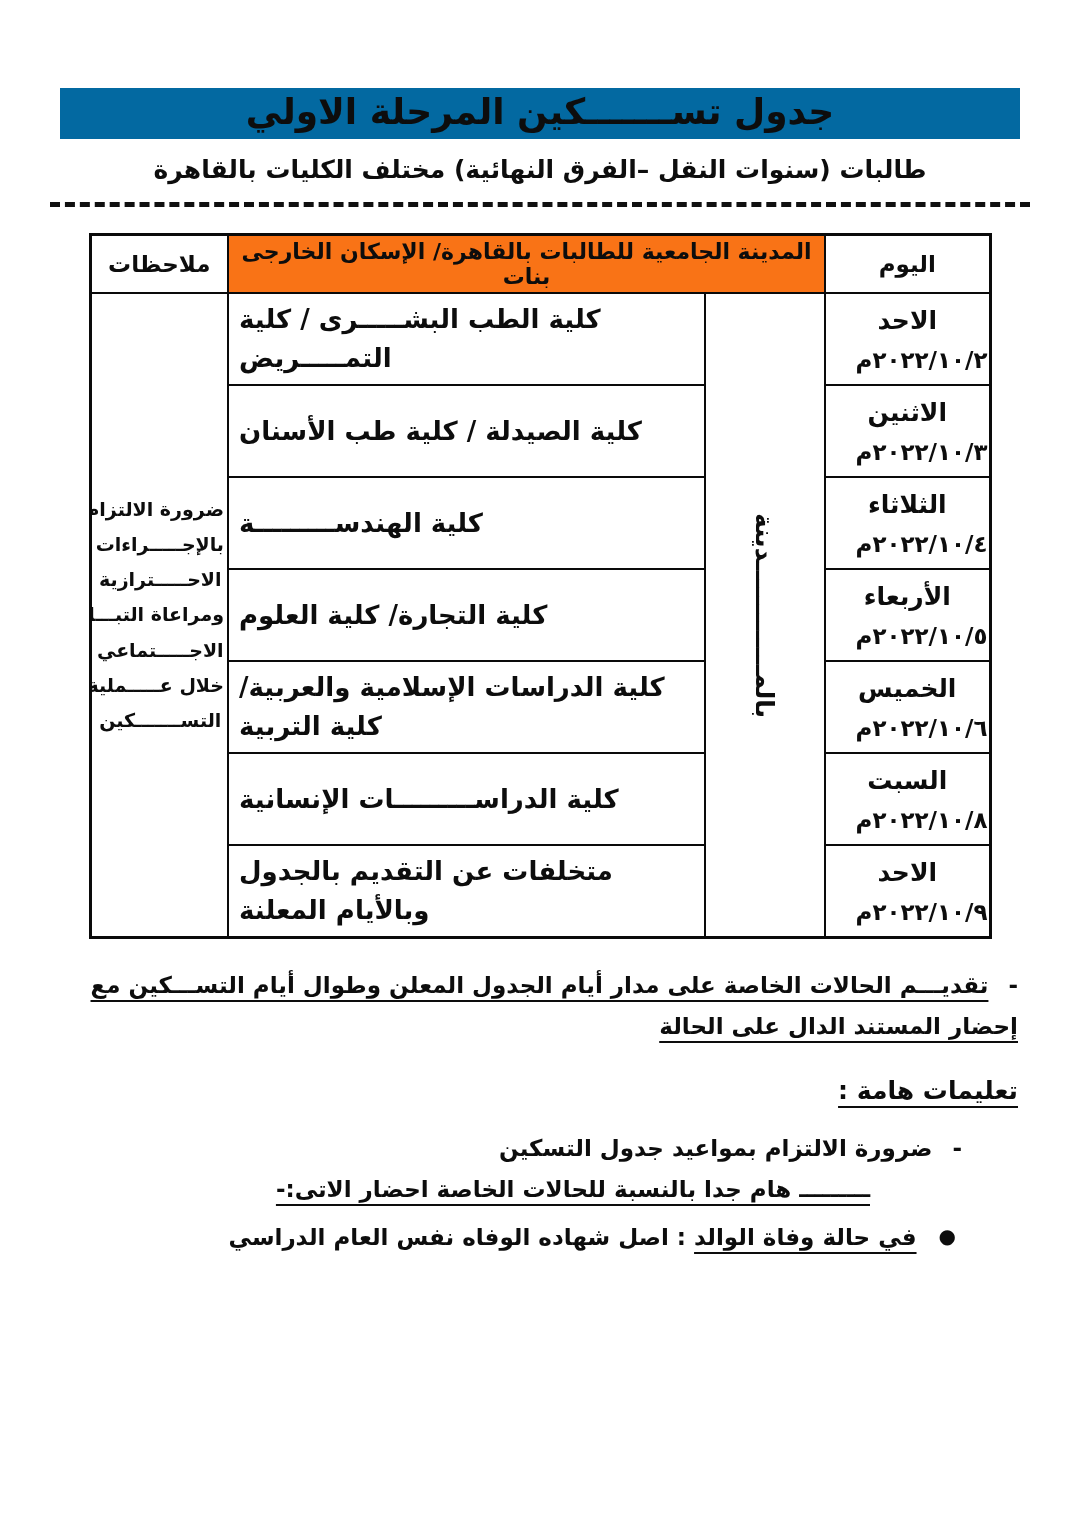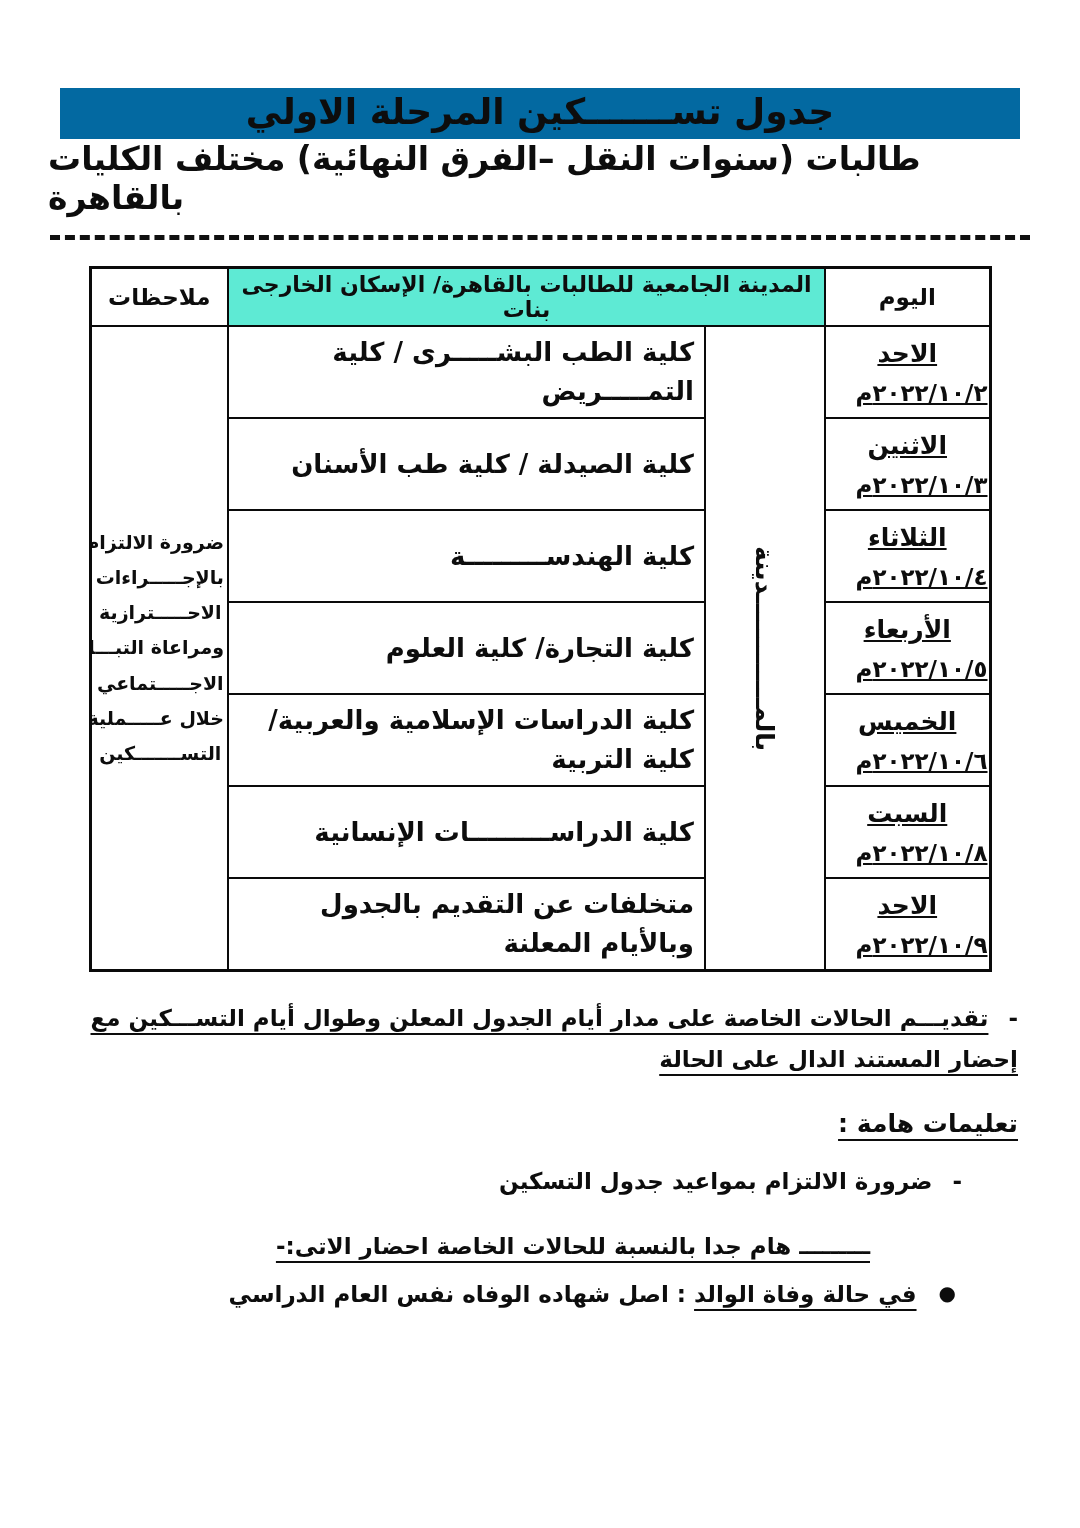--- a/index.html
+++ b/index.html
@@ -10,37 +10,37 @@
   }
   .page { padding:88px 48px 0 48px; }
 
   
   .title-bar {
     background:#0369a1; text-align:center;
     font-size:36px; font-weight:bold;
     padding:3px 0 7px; margin:0 12px;
   }
   .subtitle {
-    text-align:left; font-size:33px; font-weight:bold; margin-top:0;
+    text-align:center; font-size:25px; font-weight:bold; margin-top:16px;
   }
   .divider { border-top:5px dashed #101010; margin:18px 2px 26px 2px; }
 
   
   table.schedule {
     border-collapse:collapse; width:900px; margin:0 auto;
     table-layout:fixed; border:3px solid #0a0a0a;
   }
   .schedule th, .schedule td { border:2.5px solid #0a0a0a; overflow:hidden; }
   .schedule th { height:54px; font-size:23px; font-weight:bold; text-align:center; }
-  th.housing-h { background:#5eead4; font-size:22px; }
-  td.day-cell { height:88px; text-align:center; vertical-align:middle;text-decoration:underline; }
+  th.housing-h { background:#f97316; font-size:22px; }
+  td.day-cell { height:88px; text-align:center; vertical-align:middle; }
   .day-name { font-size:25px; font-weight:bold; line-height:1.25; }
   .day-date { font-size:23px; font-weight:bold; margin-top:10px;padding-left:32px; }
   td.fac-cell {
-    text-align:right; vertical-align:middle;
+    text-align:left; vertical-align:middle;
     font-size:26px; font-weight:bold; padding:0 10px; line-height:1.5;
   }
   td.vword-cell { vertical-align:middle; padding:0; }
   .vwrap { display:flex; align-items:center; justify-content:center; height:100%; }
   .vrot {
     transform:rotate(90deg); white-space:nowrap;
     font-size:25px; font-weight:bold;
   }
   td.notes-cell { vertical-align:middle; padding:6px 4px; }
   .note-line {
@@ -49,21 +49,21 @@
   }
 
   
   .footer { margin-top:26px; padding:0 14px; }
   .f-line { font-weight:bold; font-size:23px; margin-top:15px; line-height:1.8; }
   .dash { padding-left:12px; }
   .u { text-decoration:underline; text-underline-offset:7px; text-decoration-thickness:2px; }
   .f-title { font-size:25px; margin-top:20px; }
   .f-item { padding-right:56px; }
   .f-item-long { padding-right:140px; text-indent:-116px; margin-top:10px; }
-  .f-imp { padding-right:148px; margin-top:24px; }
+  .f-imp { padding-right:148px; margin-top:0; }
   .f-case { padding-right:62px; margin-top:6px; }
   .bullet { font-size:20px; padding-left:14px; vertical-align:2px; }
 </style>
 </head>
 <body>
 
 <div class="page">
 
   <div class="title-bar">جدول تســـــــكين المرحلة الاولي</div>
   <div class="subtitle">طالبات (سنوات النقل –الفرق النهائية) مختلف الكليات بالقاهرة</div>

